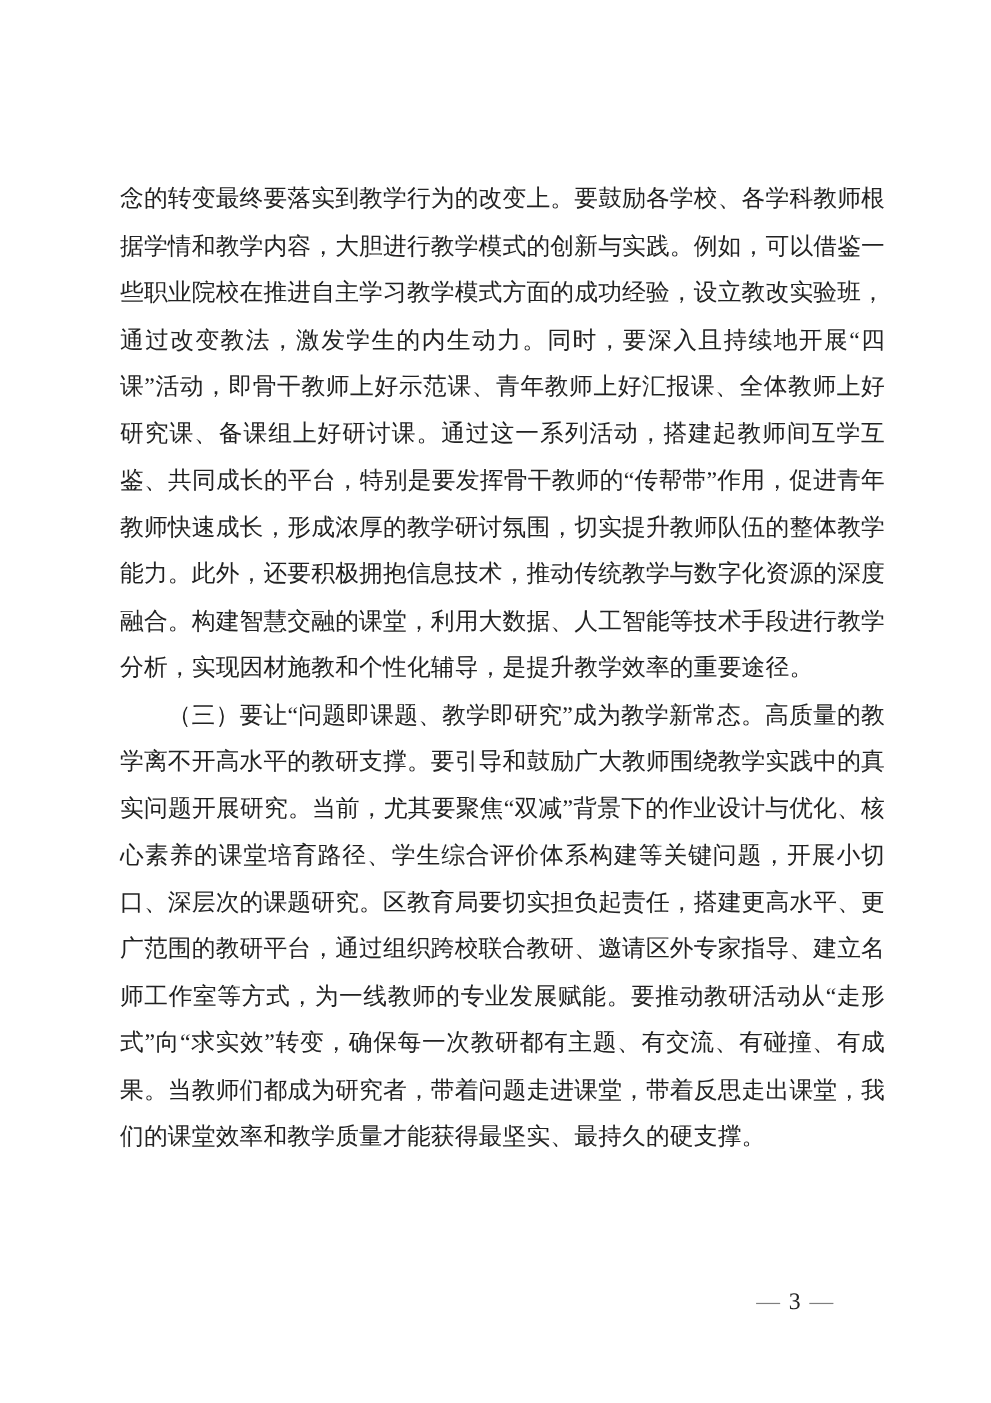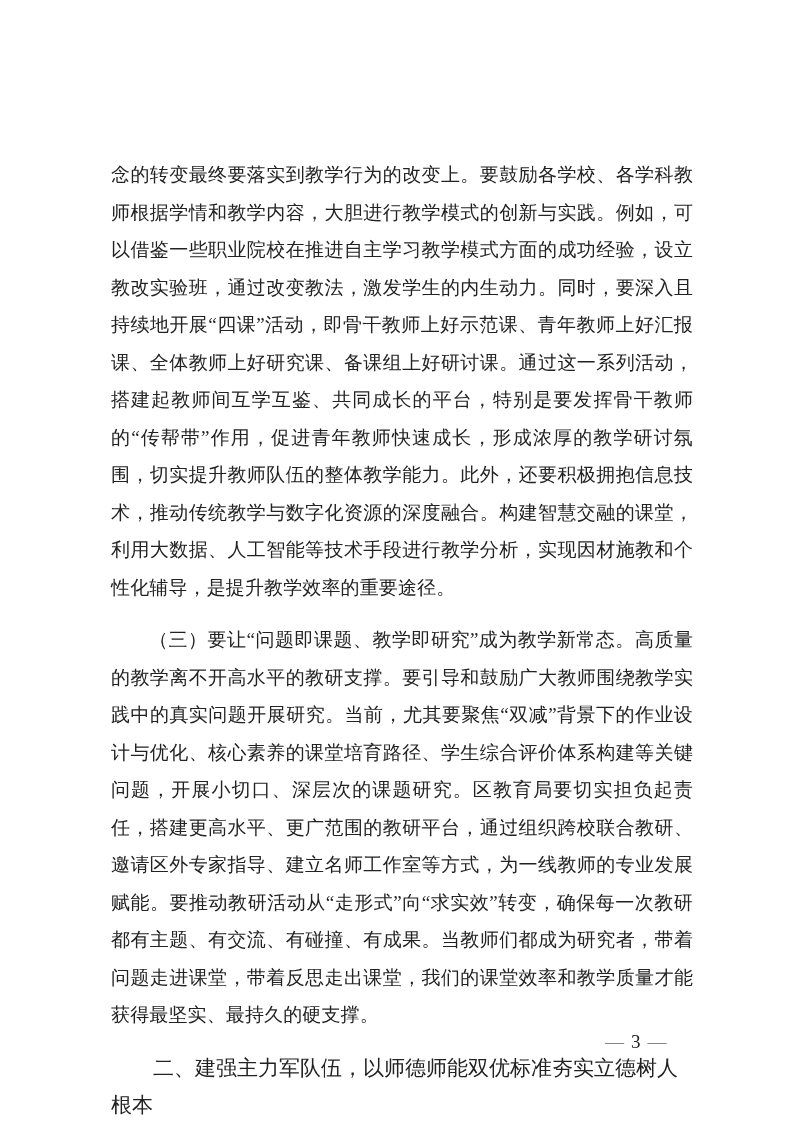--- a/index.html
+++ b/index.html
@@ -21,21 +21,21 @@
     left: 96px;
     top: 141px;
     width: 612px;
     font-size: 19px;
     line-height: 37.5px;
     letter-spacing: 0.125px;
     text-align: justify;
     line-break: strict;
   }
   .para {
-    margin: 15px;
+    margin: 0;
     padding: 0;
   }
   .para.indent {
     text-indent: 2em;
   }
   .para.heading {
     font-family: "Liberation Sans", sans-serif;
     font-weight: bold;
     font-size: 21px;
     letter-spacing: 0;
@@ -58,18 +58,17 @@
     padding: 0 7px;
   }
 </style>
 </head>
 <body>
 
 <div class="page">
   <div class="doc">
       <div class="para body"><span class="run">念的转变最终要落实到教学行为的改变上。要鼓励各学校、各学科教师根据学情和教学内容，大胆进行教学模式的创新与实践。例如，可以借鉴一些职业院校在推进自主学习教学模式方面的成功经验，设立教改实验班，通过改变教法，激发学生的内生动力。同时，要深入且持续地开展“四课”活动，即骨干教师上好示范课、青年教师上好汇报课、全体教师上好研究课、备课组上好研讨课。通过这一系列活动，搭建起教师间互学互鉴、共同成长的平台，特别是要发挥骨干教师的“传帮带”作用，促进青年教师快速成长，形成浓厚的教学研讨氛围，切实提升教师队伍的整体教学能力。此外，还要积极拥抱信息技术，推动传统教学与数字化资源的深度融合。构建智慧交融的课堂，利用大数据、人工智能等技术手段进行教学分析，实现因材施教和个性化辅导，是提升教学效率的重要途径。</span></div>
       <div class="para body indent"><span class="run bold">（三）要让“问题即课题、教学即研究”成为教学新常态。</span><span class="run">高质量的教学离不开高水平的教研支撑。要引导和鼓励广大教师围绕教学实践中的真实问题开展研究。当前，尤其要聚焦“双减”背景下的作业设计与优化、核心素养的课堂培育路径、学生综合评价体系构建等关键问题，开展小切口、深层次的课题研究。区教育局要切实担负起责任，搭建更高水平、更广范围的教研平台，通过组织跨校联合教研、邀请区外专家指导、建立名师工作室等方式，为一线教师的专业发展赋能。要推动教研活动从“走形式”向“求实效”转变，确保每一次教研都有主题、有交流、有碰撞、有成果。当教师们都成为研究者，带着问题走进课堂，带着反思走出课堂，我们的课堂效率和教学质量才能获得最坚实、最持久的硬支撑。</span></div>
-      <div class="para heading indent"><span class="run bold">二、建强主力军队伍，以师德师能双优标准夯实立德树人根本</span></div>
     </div>
   <div class="footer">
     <span class="dash">—</span><span>3</span><span class="dash">—</span>
   </div>
 </div>
 
 </body></html>

